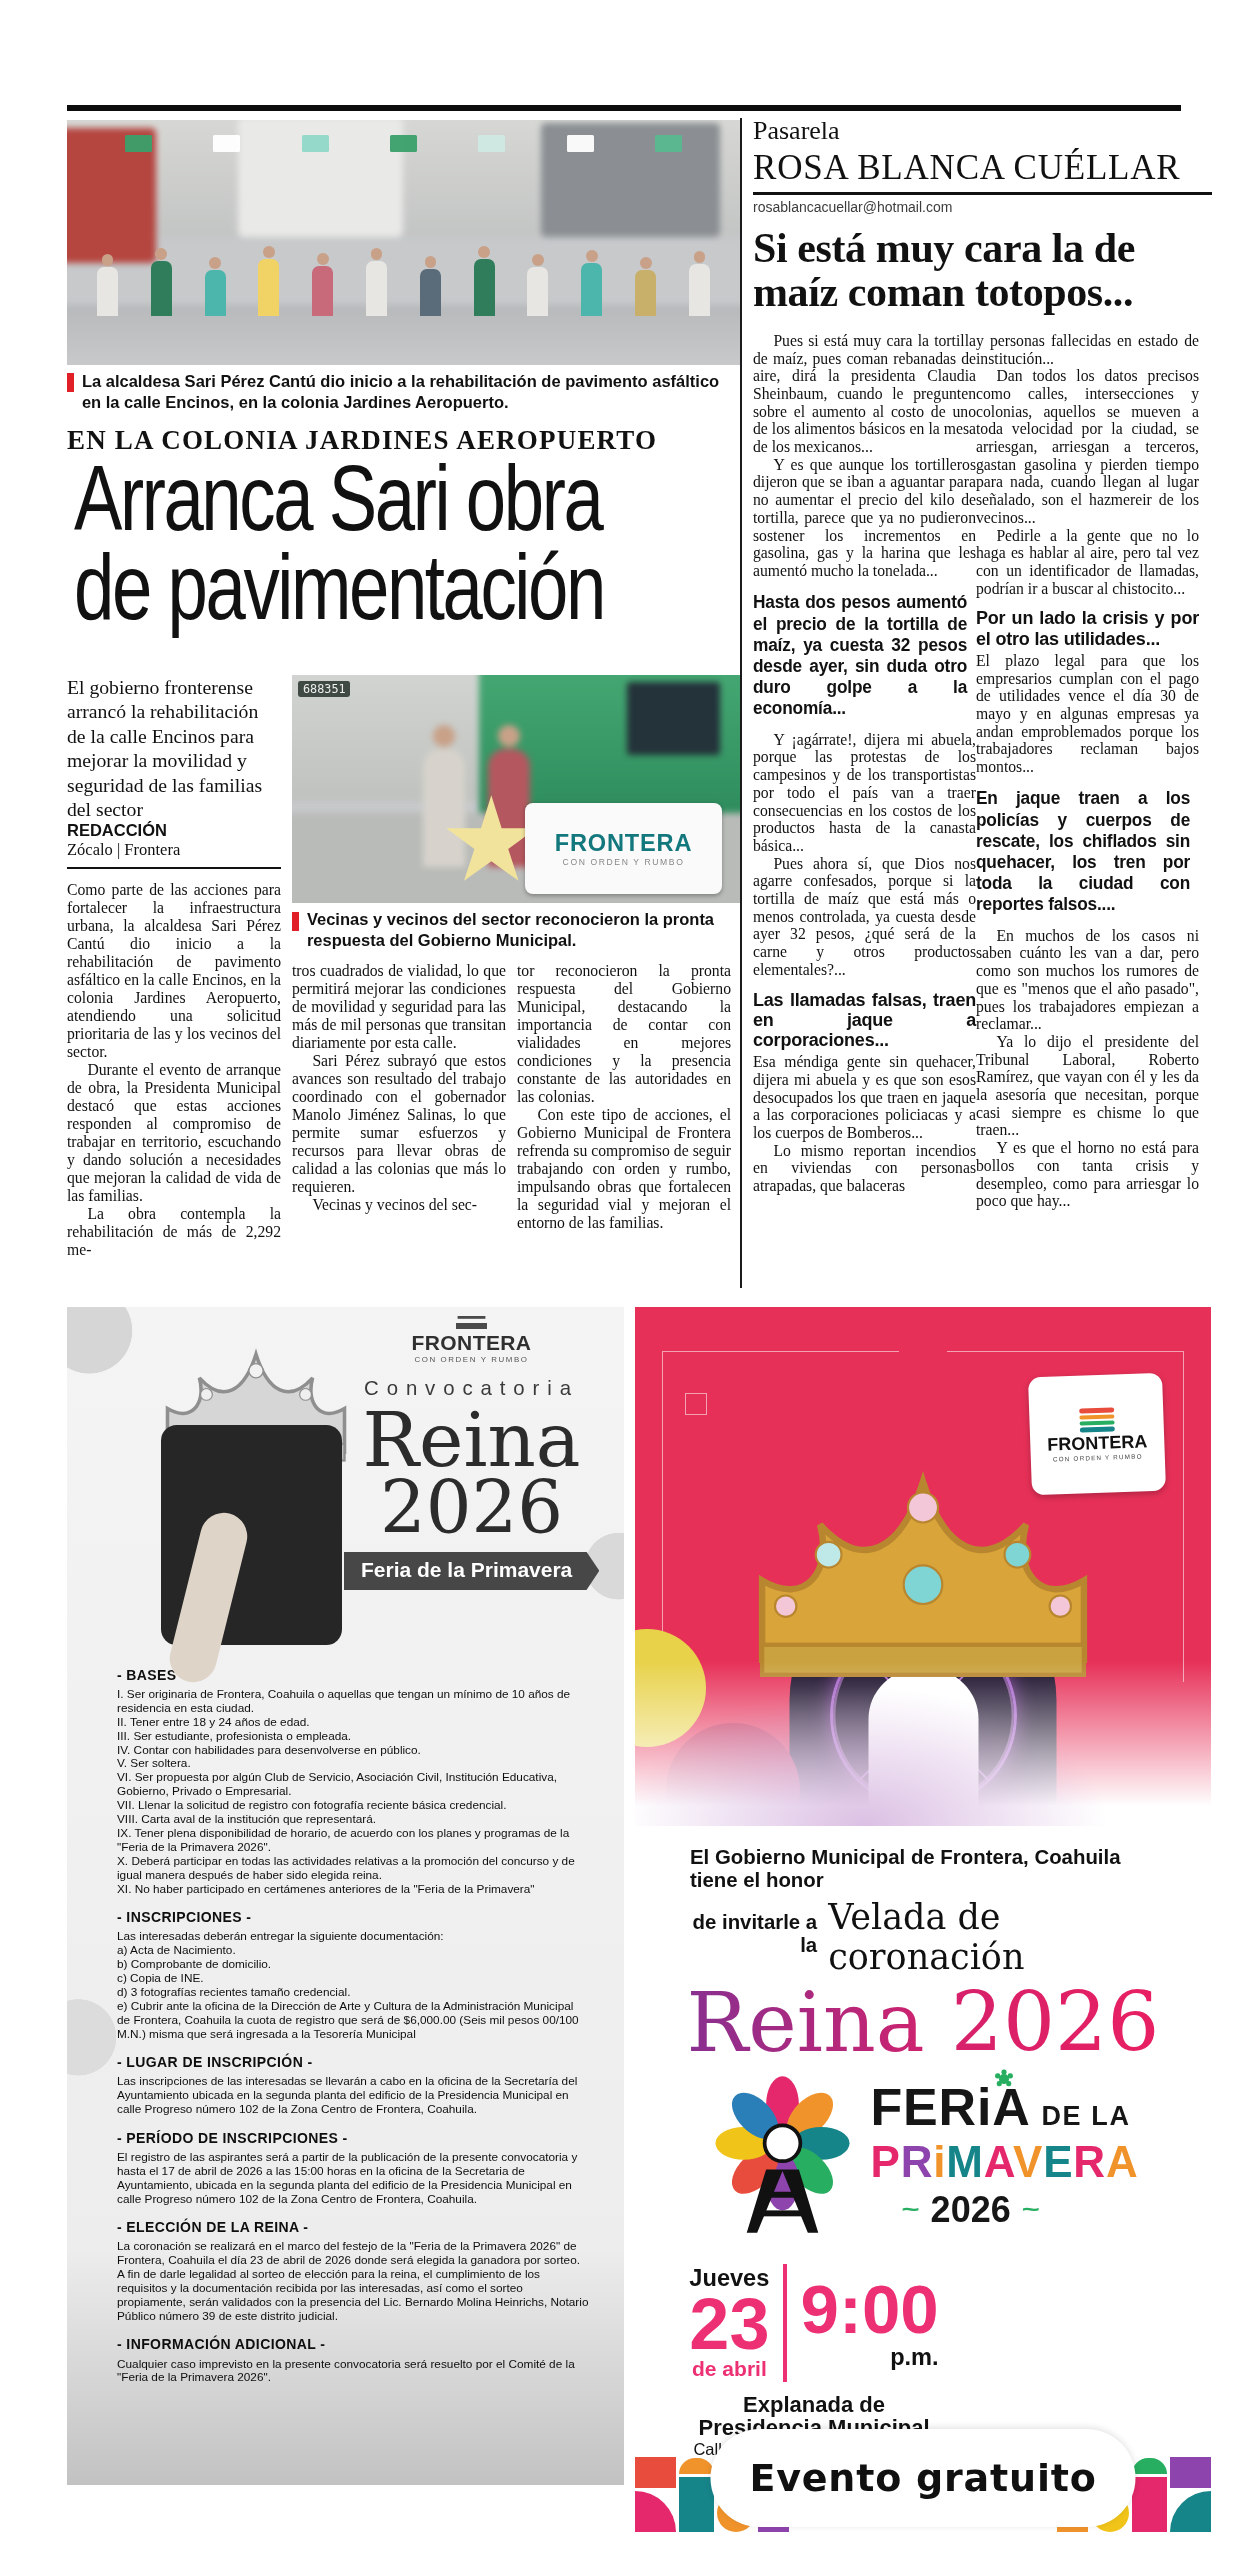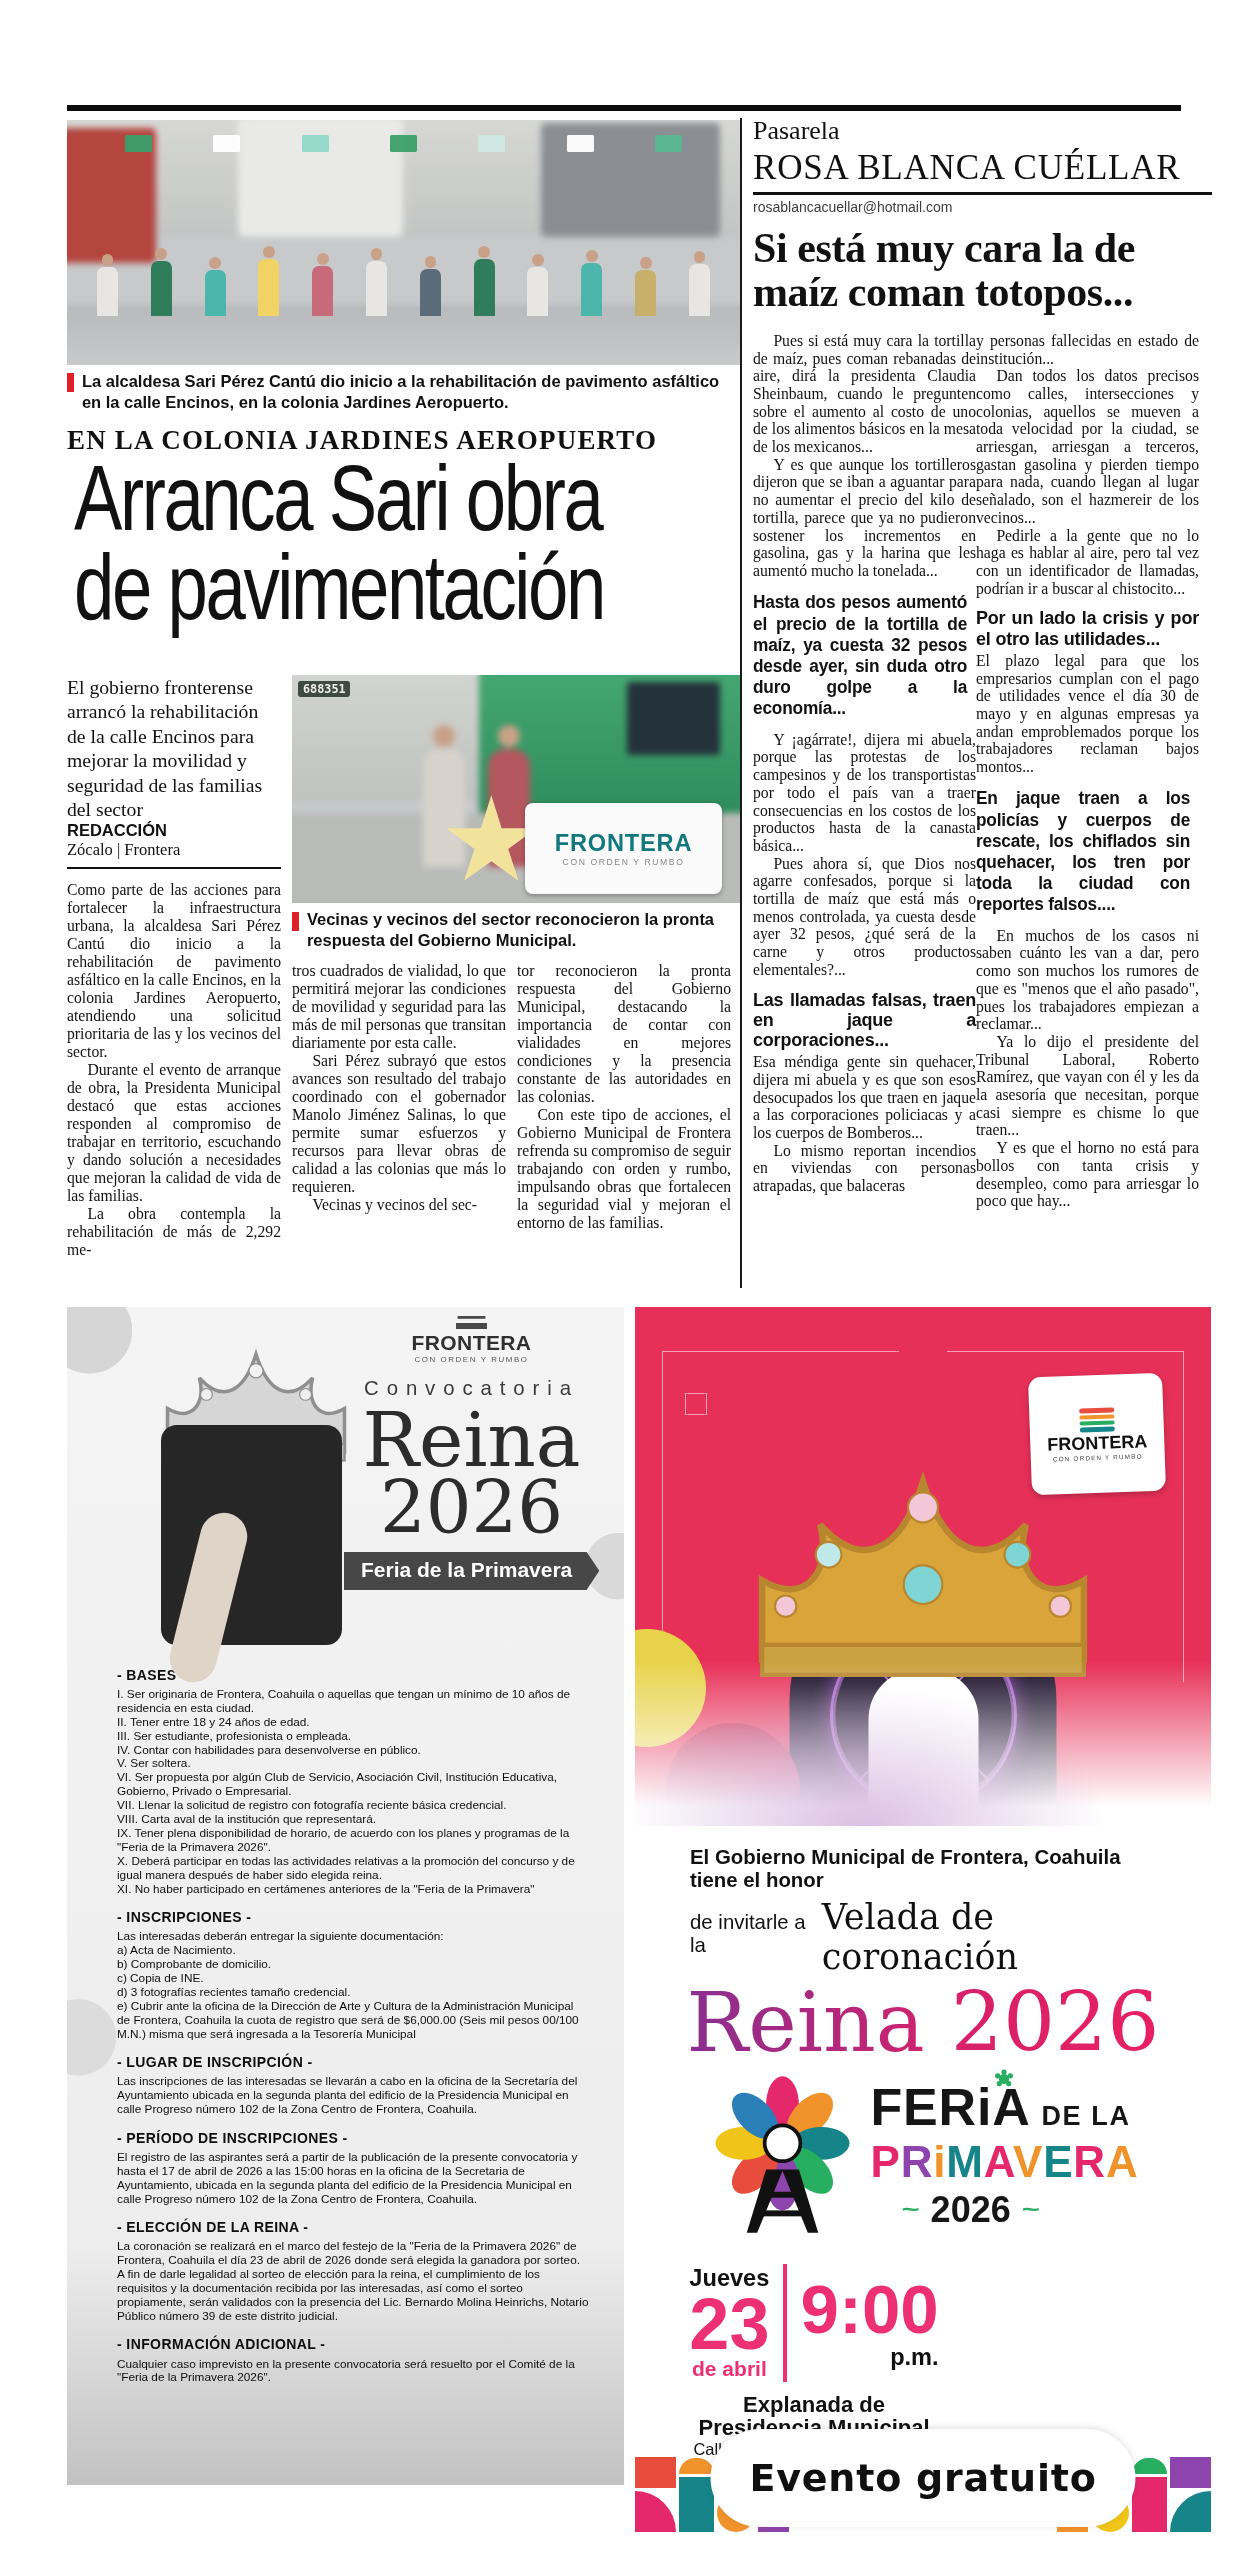--- a/index.html
+++ b/index.html
@@ -42,21 +42,21 @@
   .ind{text-indent:20.4px;}
   .deck{font-size:19.7px;line-height:24.4px;text-align:left;margin:0 0 20.4px 0;}
   .byline{font-family:"Liberation Sans",sans-serif;font-weight:bold;font-size:16.5px;}
   .bysource{font-size:16.5px;margin:1.6px 0 7.9px 0;}
   .byrule{height:1.6px;background:#111;margin:0 0 12.6px 0;}
   .art-right{width:448px;flex:0 0 448px;}
   .photo2{position:relative;width:448px;height:228px;}
   .p2-machine{position:absolute;right:0;top:0;width:58%;height:62%;background:linear-gradient(#45a873,#2e8c5c);border-radius:4.7px;}
   .p2-cab{position:absolute;right:6%;top:6%;width:20%;height:30%;background:#24323a;border-radius:3.1px;}
   .p2-num{position:absolute;left:6.3px;top:6.3px;color:#efefef;background:#3f4a44;font-family:"DejaVu Sans Mono",monospace;
-          font-size:11.8px;padding:0.8px 4.7px;border-radius:2.4px;font-weight:bold;}
+          font-size:11.8px;padding:0.8px 4.7px;border-radius:2.4px;}
   .p2-sky{position:absolute;left:0;top:0;width:46%;height:55%;background:linear-gradient(#d3d5d2,#bfc2bf);}
   .p2-ground{position:absolute;left:0;bottom:0;right:0;height:40%;background:#b9bbb8;}
   .p2-fig{position:absolute;bottom:18%;width:42px;height:118px;border-radius:17.3px 17.3px 0 0;}
   .p2-fig::before{content:"";position:absolute;top:-23.6px;left:10.2px;width:22px;height:22px;border-radius:50%;background:#c9a188;}
   .p2-star{position:absolute;left:34%;bottom:6%;width:94px;height:94px;background:#f2e39c;
            clip-path:polygon(50% 0,61% 35%,98% 35%,68% 57%,79% 91%,50% 70%,21% 91%,32% 57%,2% 35%,39% 35%);}
   .p2-sign{position:absolute;right:4%;bottom:4%;width:44%;height:40%;background:#fafafa;border-radius:7.9px;
            display:flex;flex-direction:column;align-items:center;justify-content:center;box-shadow:0 1.6px 4.7px rgba(0,0,0,.3);}
   .p2-sign .t{font-family:"Liberation Sans",sans-serif;font-weight:bold;font-size:23.6px;color:#13787d;letter-spacing:0.8px;}
   .p2-sign .s{font-family:"Liberation Sans",sans-serif;font-size:8.6px;color:#888;letter-spacing:1.6px;}
@@ -129,21 +129,21 @@
         border-radius:50px 50px 11px 11px;}
   .silh::before{content:"";position:absolute;top:-35px;left:36px;width:38px;height:38px;border-radius:50%;background:#fff;}
   .blob-y{position:absolute;left:-47px;bottom:79px;width:118px;height:118px;border-radius:50%;background:#e8d24a;}
   .blob-p{position:absolute;left:31px;bottom:-31px;width:134px;height:134px;border-radius:50%;background:#c21f4e;}
   .smoke{position:absolute;left:0;right:0;bottom:0;height:165px;
          background:radial-gradient(ellipse 60% 120% at 40% 100%,rgba(190,140,205,.55),transparent 70%),
                     linear-gradient(to top,#fff 12%,rgba(255,255,255,0));}
   .invite{padding:20.4px 55px 0 55px;}
   .invite .l1{font-family:"Liberation Sans",sans-serif;font-weight:bold;font-size:20.4px;color:#111;}
   .invite .l2{margin-top:4.7px;display:flex;align-items:baseline;gap:11px;}
-  .invite .pre{font-family:"Liberation Sans",sans-serif;font-weight:normal;font-size:20.4px;color:#111;}
+  .invite .pre{font-family:"Liberation Sans",sans-serif;font-weight:bold;font-size:20.4px;color:#111;text-align:right;}
   .invite .vel{font-family:"DejaVu Serif",serif;font-size:35px;color:#101010;}
   .reina-r{font-family:"DejaVu Serif",serif;font-size:82px;line-height:1;text-align:center;margin-top:4.7px;
            background:linear-gradient(90deg,#8a2f8f 10%,#d6216b 55%,#ed1f5f);-webkit-background-clip:text;background-clip:text;color:transparent;}
   .feria{display:flex;align-items:center;justify-content:center;gap:14px;margin-top:7.9px;}
   .feria-text{text-align:left;font-family:"Liberation Sans",sans-serif;font-weight:bold;color:#161616;}
   .feria-row1{display:flex;align-items:baseline;gap:11px;}
   .fword{font-size:52px;letter-spacing:0.8px;position:relative;}
   .fi-flower{position:absolute;top:-3.1px;right:22px;width:9.4px;height:9.4px;border-radius:50%;background:#27ae60;
              box-shadow:0 -7px 0 -2.4px #27ae60,6.3px -3.1px 0 -2.4px #27ae60,-6.3px -3.1px 0 -2.4px #27ae60,4.7px 4.7px 0 -2.4px #27ae60,-4.7px 4.7px 0 -2.4px #27ae60;}
   .fdela{font-size:27px;letter-spacing:1.6px;}

